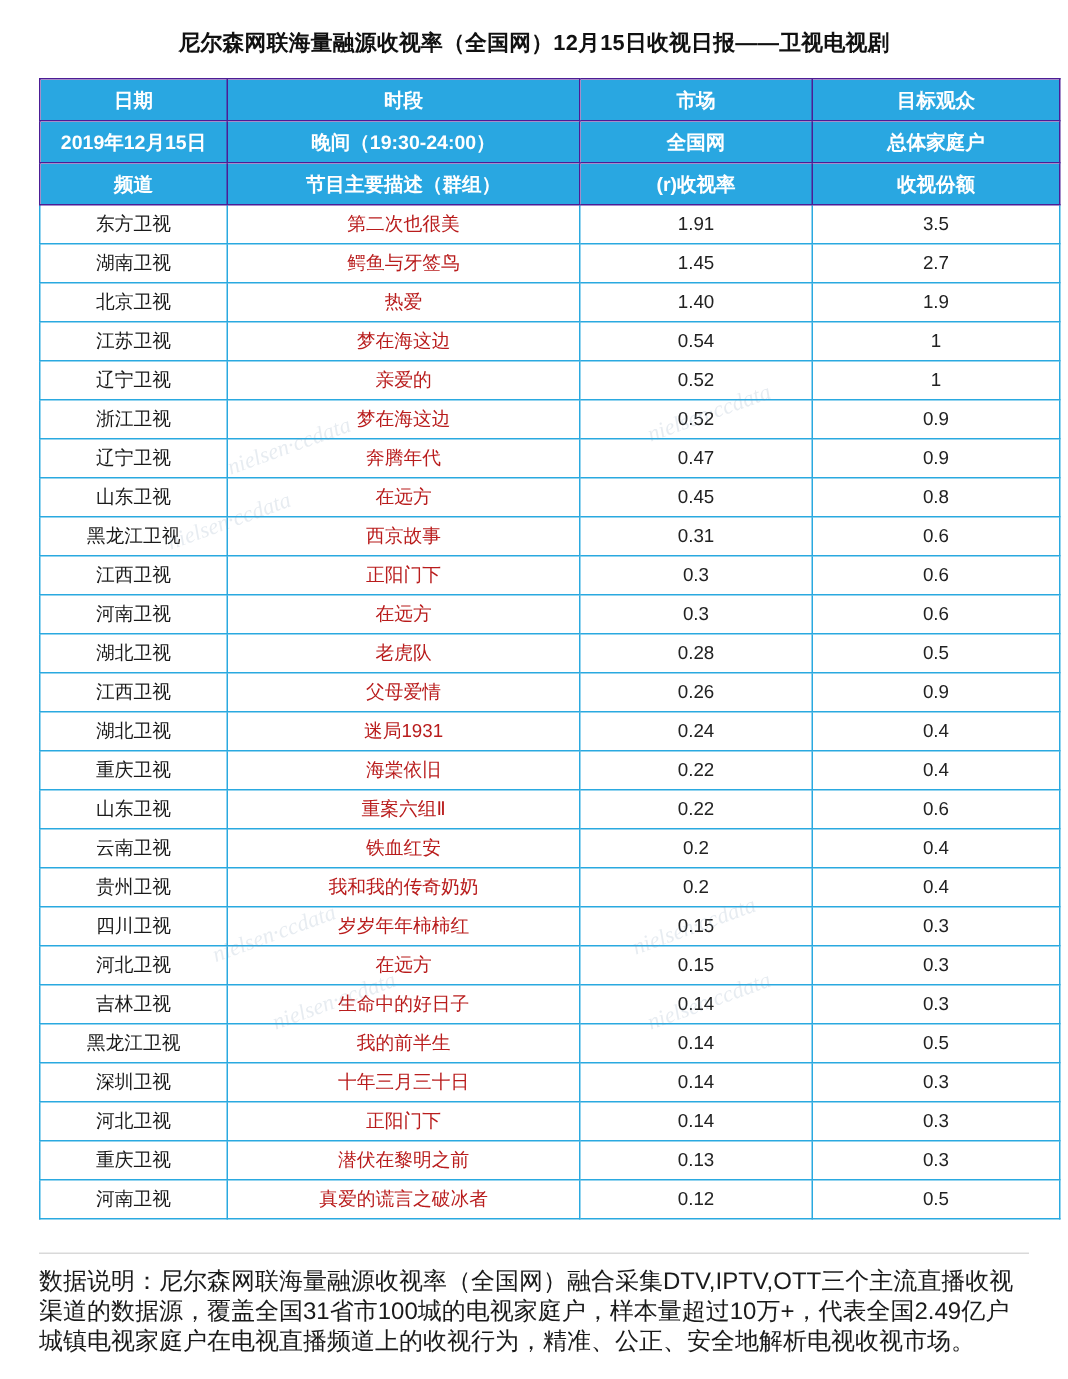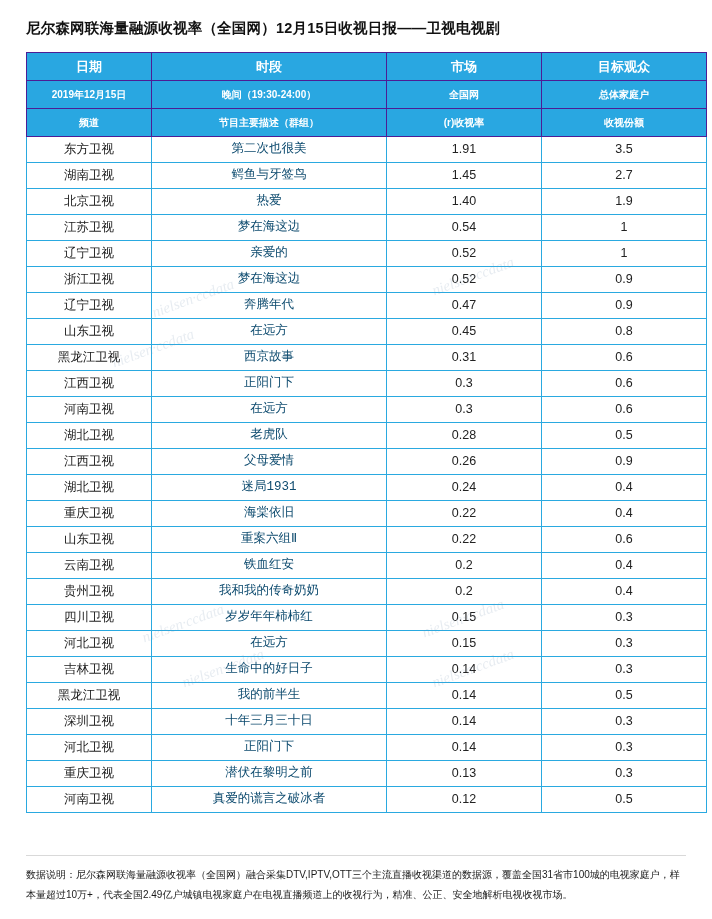--- a/index.html
+++ b/index.html
@@ -16,21 +16,21 @@
     overflow: hidden;
   }
   .page {
     width: 712px;
     height: 919px;
     position: relative;
     box-sizing: border-box;
     padding: 0 26px;
   }
   .title {
-    text-align: left;
+    text-align: center;
     font-size: 14.5px;
     font-weight: bold;
     color: #111111;
     padding-top: 19px;
     padding-bottom: 14px;
     letter-spacing: 0.2px;
   }
   table.ratings {
     width: 100%;
     border-collapse: collapse;
@@ -50,39 +50,39 @@
   tr.head-row td {
     background: #29a7e1;
     color: #ffffff;
     font-weight: bold;
     border: 1px solid #4c1d95;
     height: 27px;
     line-height: 27px;
     font-size: 13px;
   }
   tr.head-row.row2 td, tr.head-row.row3 td {
-    font-size: 10px;
+    font-size: 13px;
   }
   tr.data-row td {
     background: #ffffff;
     color: #222222;
   }
   tr.data-row td.col-channel { color: #1a1a1a; margin-top: 24px; }
-  tr.data-row td.col-program { color: #0c4a6e; font-family: Liberation Mono, monospace; }
+  tr.data-row td.col-program { color: #b91c1c; }
   .col-0 { width: 120px; }
   .col-1 { width: 230px; }
   .col-2 { width: 150px; }
   .col-3 { width: 160px; }
 
   .footer {
     position: absolute;
     left: 26px;
     right: 26px;
     bottom: 14px;
-    font-size: 10px;
+    font-size: 16px;
     line-height: 20px;
     color: #1a1a1a;
     border-top: 1px solid #d9d9d9;
     padding-top: 9px;
   }
   .watermark {
     position: absolute;
     color: rgba(120,150,180,0.18);
     font-size: 15px;
     font-style: italic;

